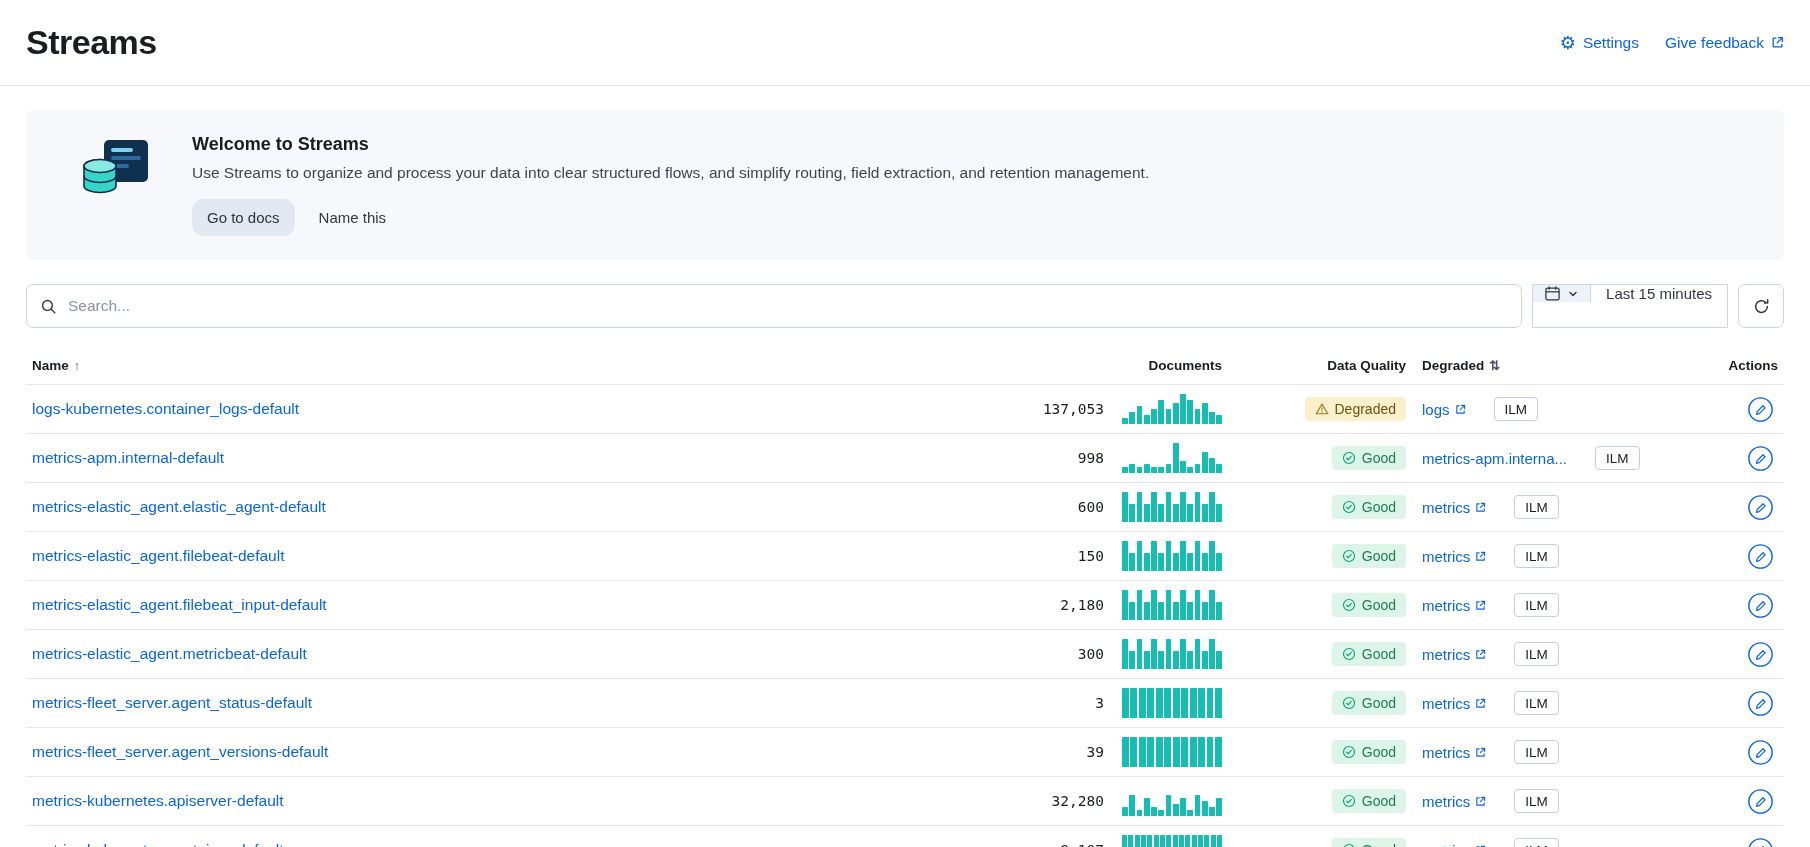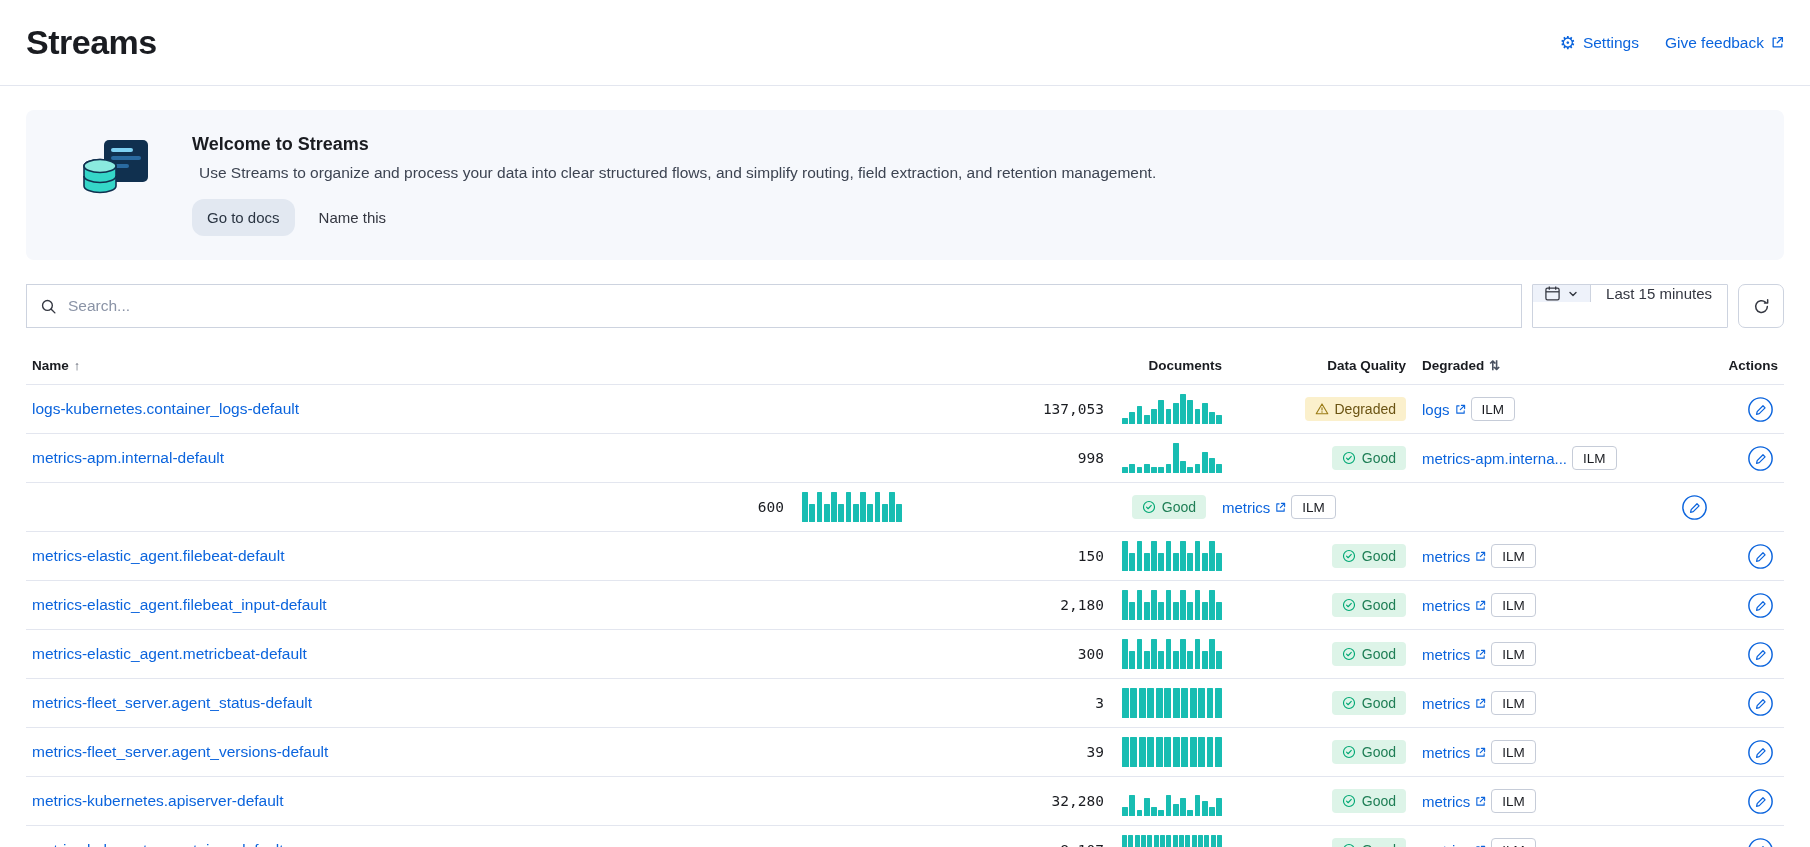--- a/index.html
+++ b/index.html
@@ -23,30 +23,30 @@
   .page-title{margin:0;font-size:34px;font-weight:700;color:var(--title-text);letter-spacing:-.5px}
   .header-actions{display:flex;align-items:center;gap:26px}
   .hdr-link{display:flex;align-items:center;gap:7px;color:var(--link);font-size:15.5px;text-decoration:none}
   .gear-glyph{font-size:18px;line-height:1}
 
   
   .welcome{margin:24px 26px 0;background:#f6f8fc;border-radius:8px;
     padding:24px 28px;display:flex;gap:34px;align-items:flex-start;min-height:146px}
   .welcome-illustration{flex:0 0 auto;margin-left:24px;margin-top:4px}
   .welcome-title{margin:0 0 9px;font-size:18px;font-weight:700;color:var(--title-text)}
-  .welcome-desc{margin:7px;font-size:15.5px;color:#3d4452}
+  .welcome-desc{margin:0;font-size:15.5px;color:#3d4452}
   .welcome-buttons{margin-top:17px;display:flex;align-items:center;gap:24px}
   .docs-btn{background:#e2e8f1;border:none;border-radius:12px;padding:10px 15px;
     font-size:15px;font-weight:500;color:#2a3442}
   .hide-btn{background:none;border:none;padding:0;font-size:15px;font-weight:500;color:#343741}
 
   
   .toolbar{margin:24px 26px 0;display:flex;align-items:center;gap:10px}
   .search-box{flex:1;display:flex;align-items:center;gap:9px;height:44px;
-    border:1px solid #cdd3df;border-radius:0;background:#fff;padding:0 13px}
+    border:1px solid #cdd3df;border-radius:7px;background:#fff;padding:0 13px}
   .search-box input{border:none;outline:none;flex:1;font-size:15.5px;color:#343741;
     font-family:inherit;background:transparent}
   .search-box input::placeholder{color:#8a93a6}
   .date-group{display:flex;align-items:flex-start;height:44px;border:1px solid #cdd3df;
     border-radius:1px;overflow:hidden;background:#fff}
   .quick-select{display:flex;align-items:center;gap:6px;padding:0 11px;background:#eef2fa;
     border:none;border-right:1px solid #cdd3df}
   .time-range{display:flex;align-items:center;padding:0 15px;background:#fff;border:none;
     font-size:15px;color:#343741;white-space:nowrap}
   .refresh-btn{width:46px;height:44px;border:1px solid #cdd3df;border-radius:7px;
@@ -69,21 +69,21 @@
   .name-link{color:var(--link);font-size:15.5px;font-weight:500;text-decoration:none}
   .cell-docs{display:flex;justify-content:flex-end;align-items:center;gap:18px}
   .doc-count{font-family:"DejaVu Sans Mono",monospace;font-size:14.5px;color:var(--title-text)}
   .sparkline{width:100px;height:30px;display:flex;align-items:flex-end;gap:1.5px}
   .spark-bar{flex:1;background:var(--spark);border-radius:.5px;min-height:2px}
   .cell-quality{display:flex;justify-content:flex-end;padding-right:16px}
   .badge{display:inline-flex;align-items:center;gap:6px;border-radius:4px;font-weight:500}
   .quality{font-size:14px;padding:4px 10px}
   .quality.success{background:var(--success-bg);color:var(--success-text)}
   .quality.warning{background:var(--warning-bg);color:var(--warning-text)}
-  .cell-retention{display:flex;align-items:center;gap:5px}
+  .cell-retention{display:flex;align-items:center;gap:28px}
   .ret-link{display:flex;align-items:center;gap:5px;color:var(--link);font-size:15px;
     font-weight:500;text-decoration:none;max-width:200px}
   .ret-link .ret-label{white-space:nowrap;overflow:hidden;text-overflow:ellipsis}
   .ilm{border:1px solid #c6ccd8;background:#fff;color:var(--title-text);
     font-size:13.5px;padding:3.5px 10px}
   .cell-actions{display:flex;justify-content:flex-end;padding-right:2px}
   .edit-btn{background:none;border:none;padding:2px;display:flex;color:var(--link)}
 </style>
 </head>
 <body>
@@ -273,20 +273,23 @@
       <button class="edit-btn">
         <svg viewBox="0 0 26 26" width="27" height="27" fill="none" stroke="currentColor">
           <circle cx="13" cy="13" r="11.2" stroke-width="1.4"></circle>
           <path d="M9.2 17.6l.6-2.6 5.6-5.6 2 2-5.6 5.6-2.6.6z" stroke-width="1.2" stroke-linejoin="round"></path>
         </svg>
       </button>
     </div>
   </div>
 
   <div class="trow">
+    <div class="cell cell-name">
+      <a class="name-link">metrics-elastic_agent.elastic_agent-default</a>
+    </div>
     <div class="cell cell-docs">
       <span class="doc-count">600</span>
       <div class="sparkline">
               <div class="spark-bar" style="height: 100%;"></div>
               <div class="spark-bar" style="height: 60%;"></div>
               <div class="spark-bar" style="height: 100%;"></div>
               <div class="spark-bar" style="height: 60%;"></div>
               <div class="spark-bar" style="height: 100%;"></div>
               <div class="spark-bar" style="height: 60%;"></div>
               <div class="spark-bar" style="height: 100%;"></div>

